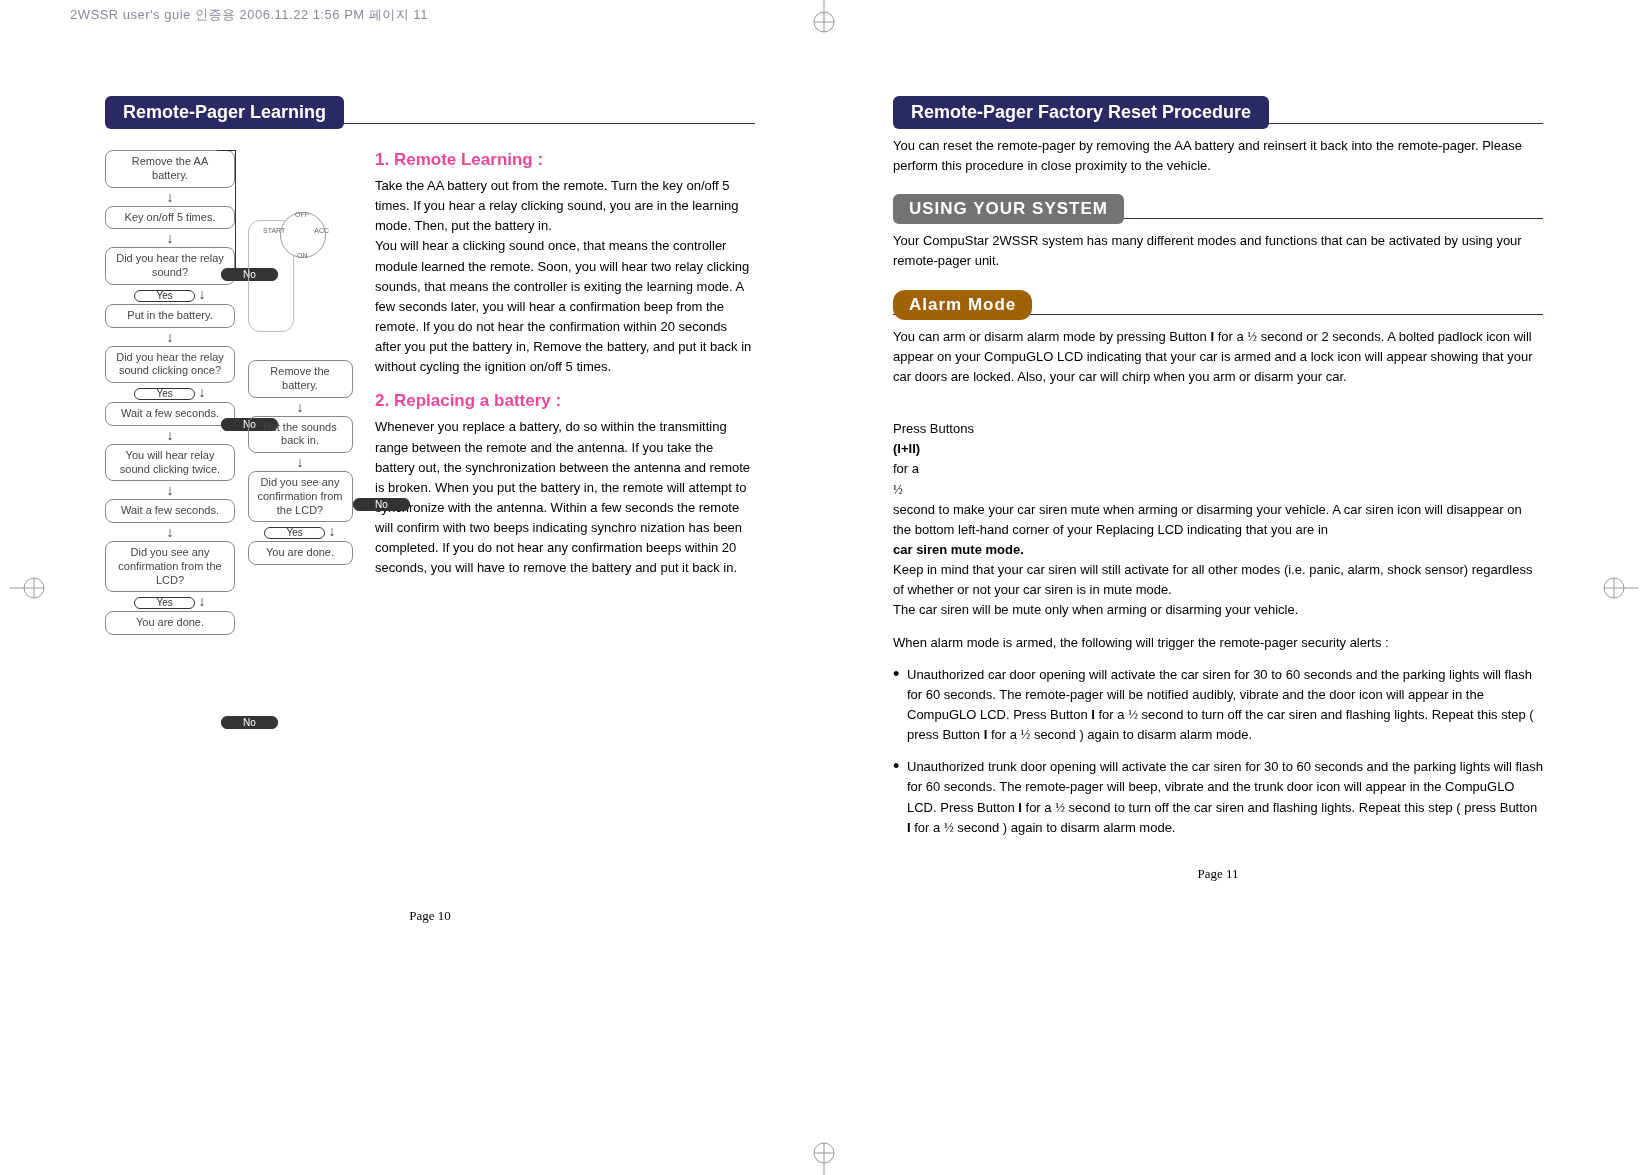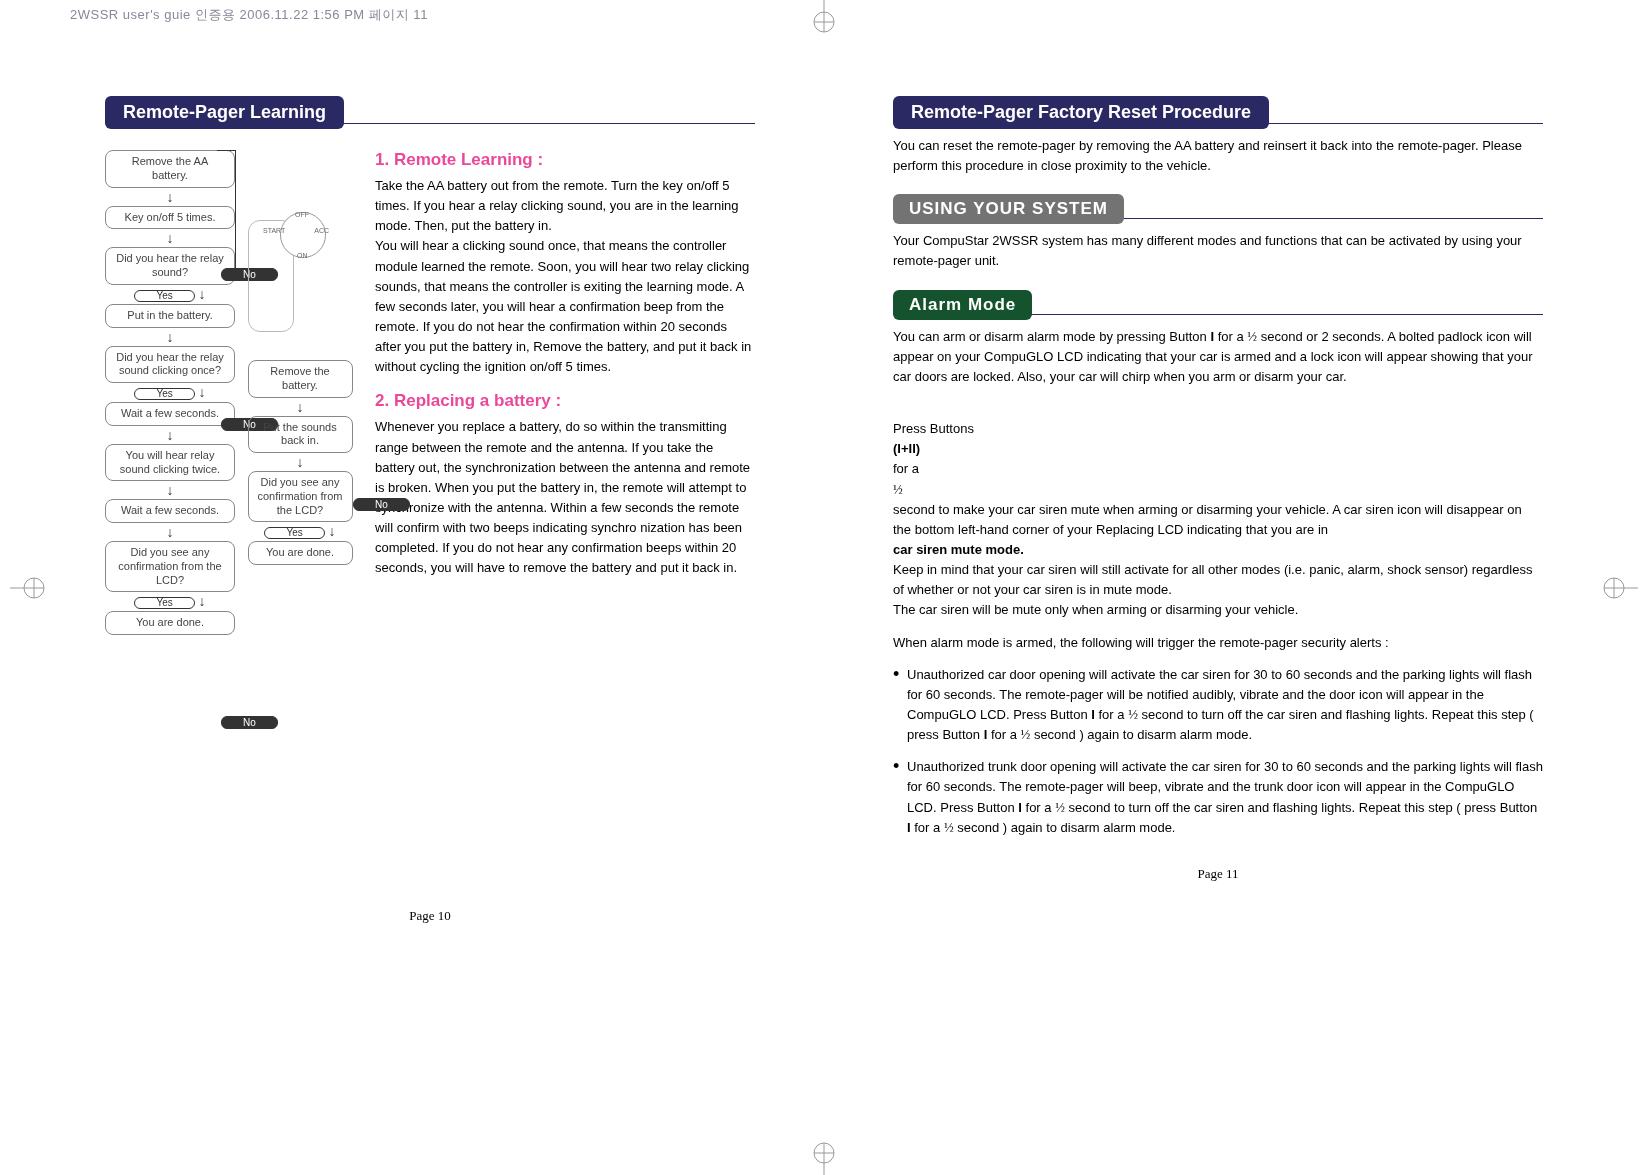--- a/index.html
+++ b/index.html
@@ -304,21 +304,21 @@
 
     <div class="page">
       <span class="section-tab">Remote-Pager Factory Reset Procedure</span>
       <hr class="hr-line">
       <p>You can reset the remote-pager by removing the AA battery and reinsert it back into the remote-pager.  Please perform this procedure in close proximity to the vehicle.</p>
 
       <span class="section-tab-small">USING  YOUR  SYSTEM</span>
       <hr class="hr-line">
       <p>Your CompuStar 2WSSR system has many different modes and functions that can be activated by using your remote-pager unit.</p>
 
-      <span class="section-tab-small" style="background:#14532d;">Alarm  Mode</span>
+      <span class="section-tab-small" style="background:#a16207;border-radius:12px;">Alarm  Mode</span>
       <hr class="hr-line">
 
       <p>
         <span>You can arm or disarm alarm mode by pressing Button</span>
         <b>I</b>
         <span>for a</span>
         <span class="half">½</span>
         <span>second or 2 seconds. A bolted padlock icon will appear on your CompuGLO LCD indicating that your car is armed and a lock icon will appear showing that your car doors are locked.  Also, your car will chirp when you arm or disarm your car.</span>
       </p>
 

